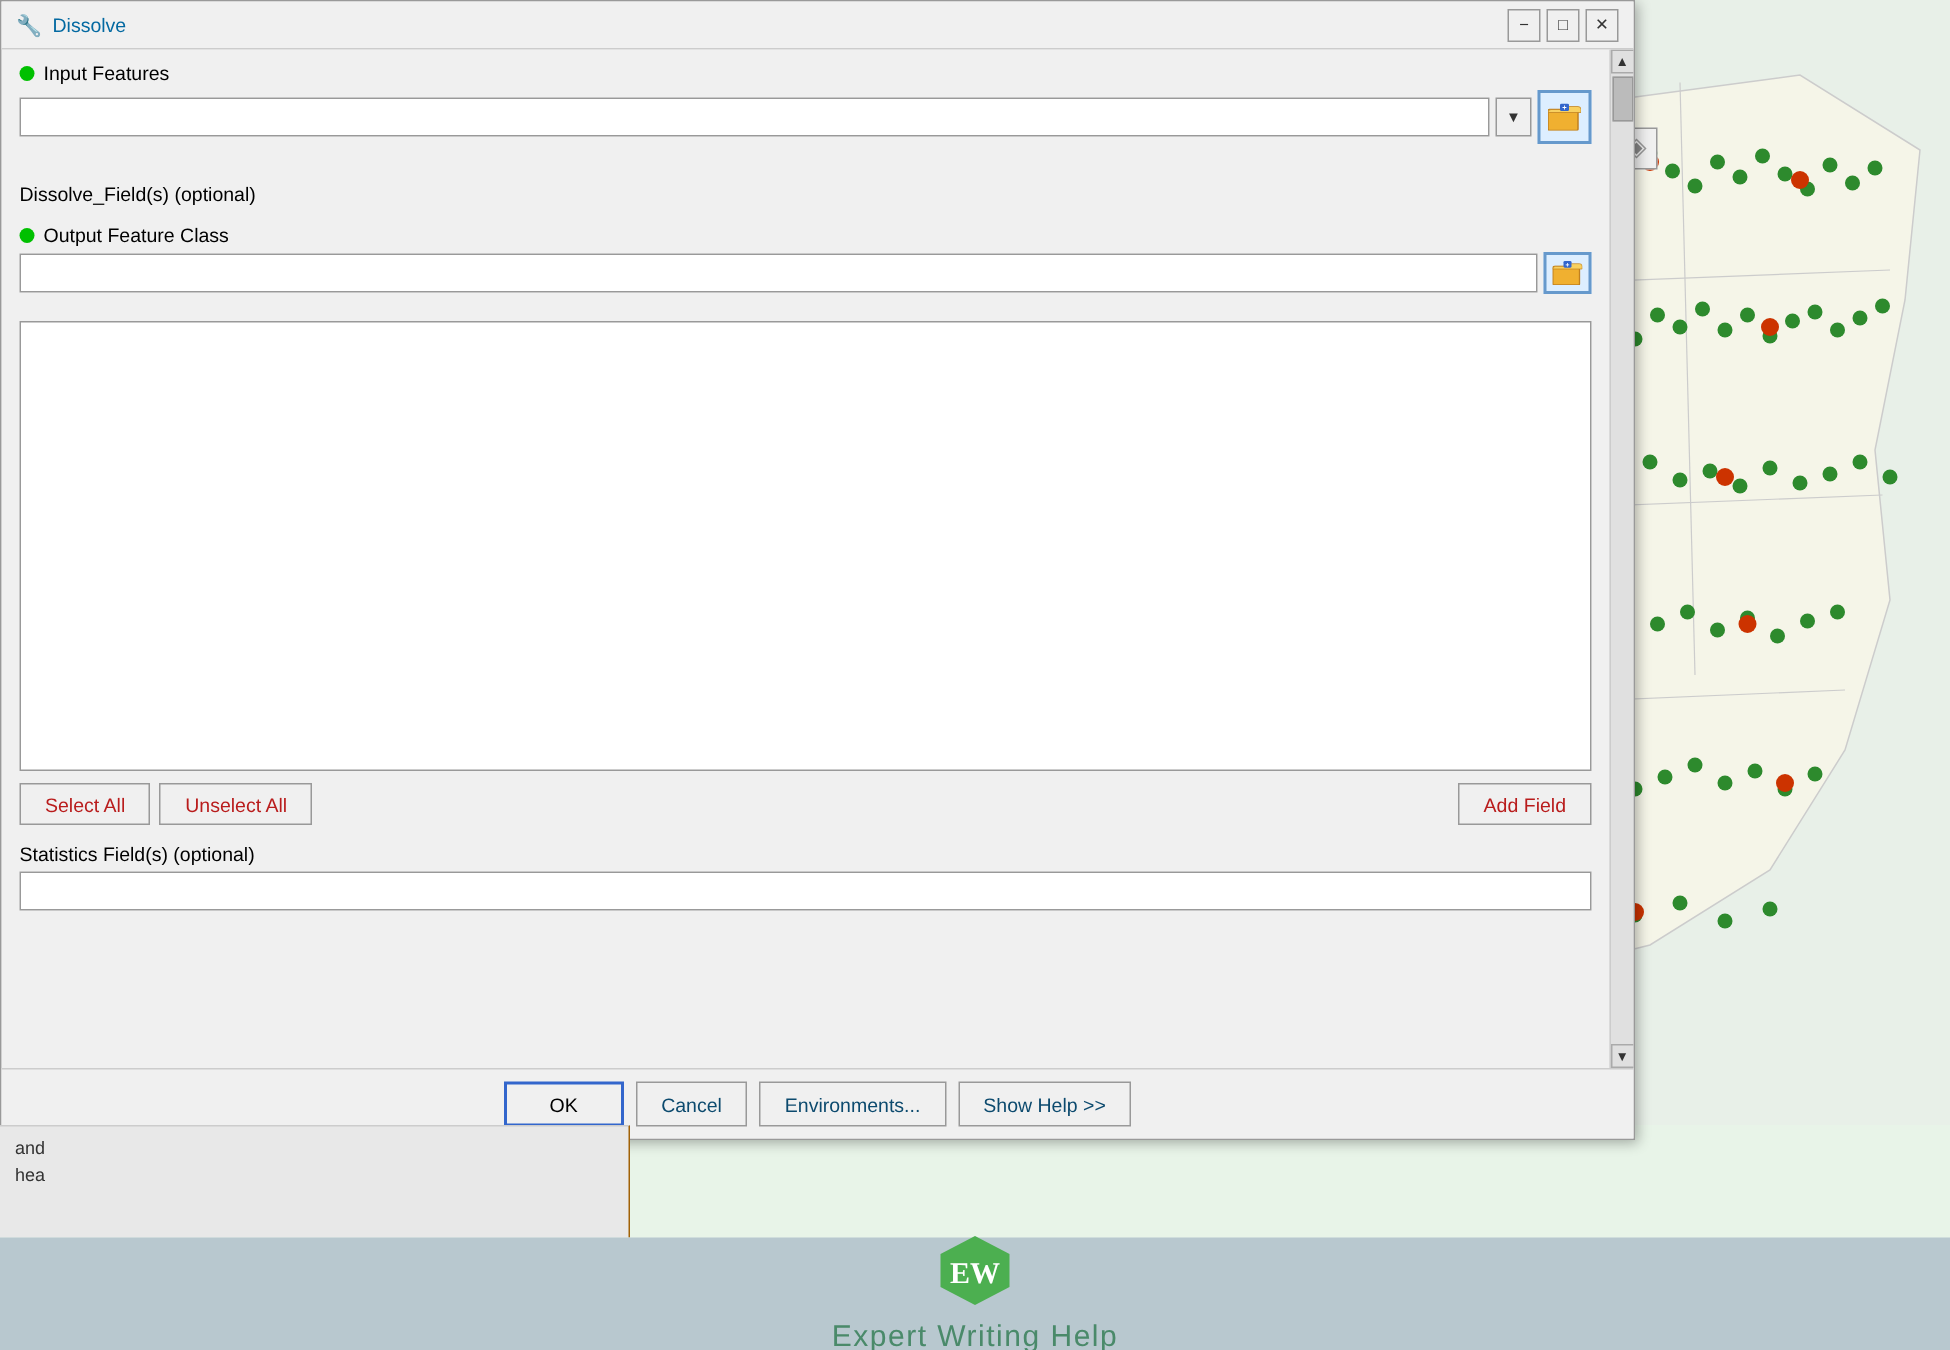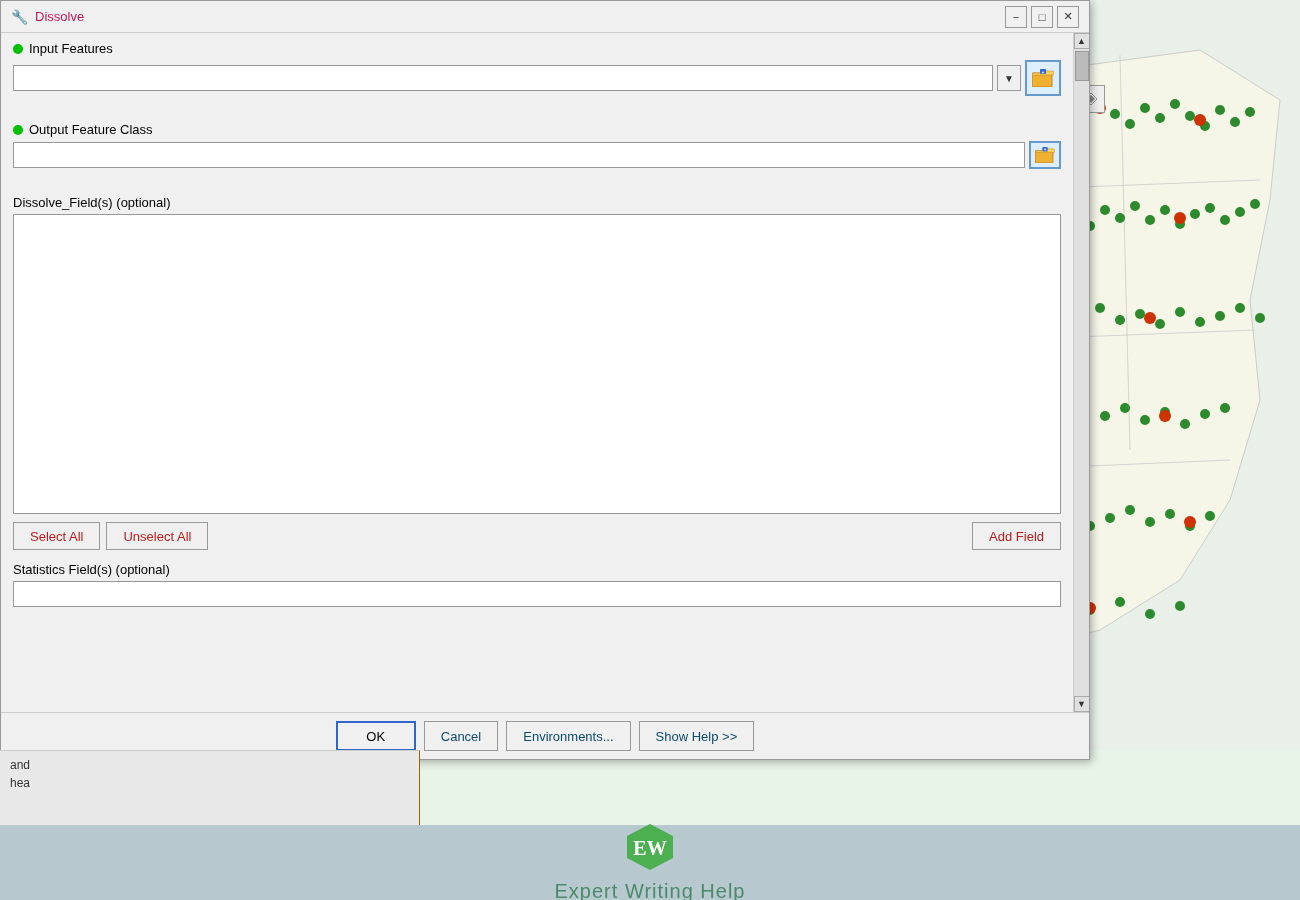--- a/index.html
+++ b/index.html
@@ -77,21 +77,21 @@
     .title-icon {
       width: 16px;
       height: 16px;
       font-size: 14px;
     }
 
     .title-text {
       font-size: 13px;
       font-weight: normal;
       flex: 1;
-      color: #be185d;
+      color: #0369a1;
     }
 
     .title-controls {
       display: flex;
       gap: 4px;
     }
 
     .title-btn {
       width: 22px;
       height: 22px;
@@ -577,43 +577,43 @@
             <svg width="22" height="18" viewBox="0 0 22 18">
               <rect x="0" y="4" width="20" height="14" rx="1" fill="#f0b030" stroke="#c08020" stroke-width="1"></rect>
               <path d="M0,6 Q0,4 2,4 L8,4 L10,2 L20,2 Q22,2 22,4 L22,6 Z" fill="#f8d060" stroke="#c08020" stroke-width="0.5"></path>
               <rect x="8" y="0" width="6" height="5" rx="1" fill="#3366cc"></rect>
               <text x="11" y="4.5" text-anchor="middle" font-size="5" fill="white" font-weight="bold">+</text>
             </svg>
           </button>
         </div>
       </div>
 
+      <div class="form-section" style="padding-bottom:0;">
+        <div class="field-label">
+          <span>Dissolve_Field(s) (optional)</span>
+        </div>
+      </div>
+
       <div class="form-section">
         <div class="field-label">
           <span class="required-dot"></span>
           <span>Output Feature Class</span>
         </div>
         <div class="field-row">
           <input class="text-input" type="text" value="" style="">
           <button class="folder-btn-small">
             <svg width="20" height="16" viewBox="0 0 22 18">
               <rect x="0" y="4" width="20" height="14" rx="1" fill="#f0b030" stroke="#c08020" stroke-width="1"></rect>
               <path d="M0,6 Q0,4 2,4 L8,4 L10,2 L20,2 Q22,2 22,4 L22,6 Z" fill="#f8d060" stroke="#c08020" stroke-width="0.5"></path>
               <rect x="8" y="0" width="6" height="5" rx="1" fill="#3366cc"></rect>
               <text x="11" y="4.5" text-anchor="middle" font-size="5" fill="white" font-weight="bold">+</text>
             </svg>
           </button>
         </div>
       </div>
-
-      <div class="form-section" style="padding-bottom:0;">
-        <div class="field-label">
-          <span>Dissolve_Field(s) (optional)</span>
-        </div>
-      </div>
       <div class="list-area"></div>
 
       <div class="btn-row">
         <button class="btn-secondary">Select All</button>
         <button class="btn-secondary">Unselect All</button>
         <button class="btn-secondary btn-right">Add Field</button>
       </div>
 
       <div class="stats-label">
         <span>Statistics Field(s) (optional)</span>

